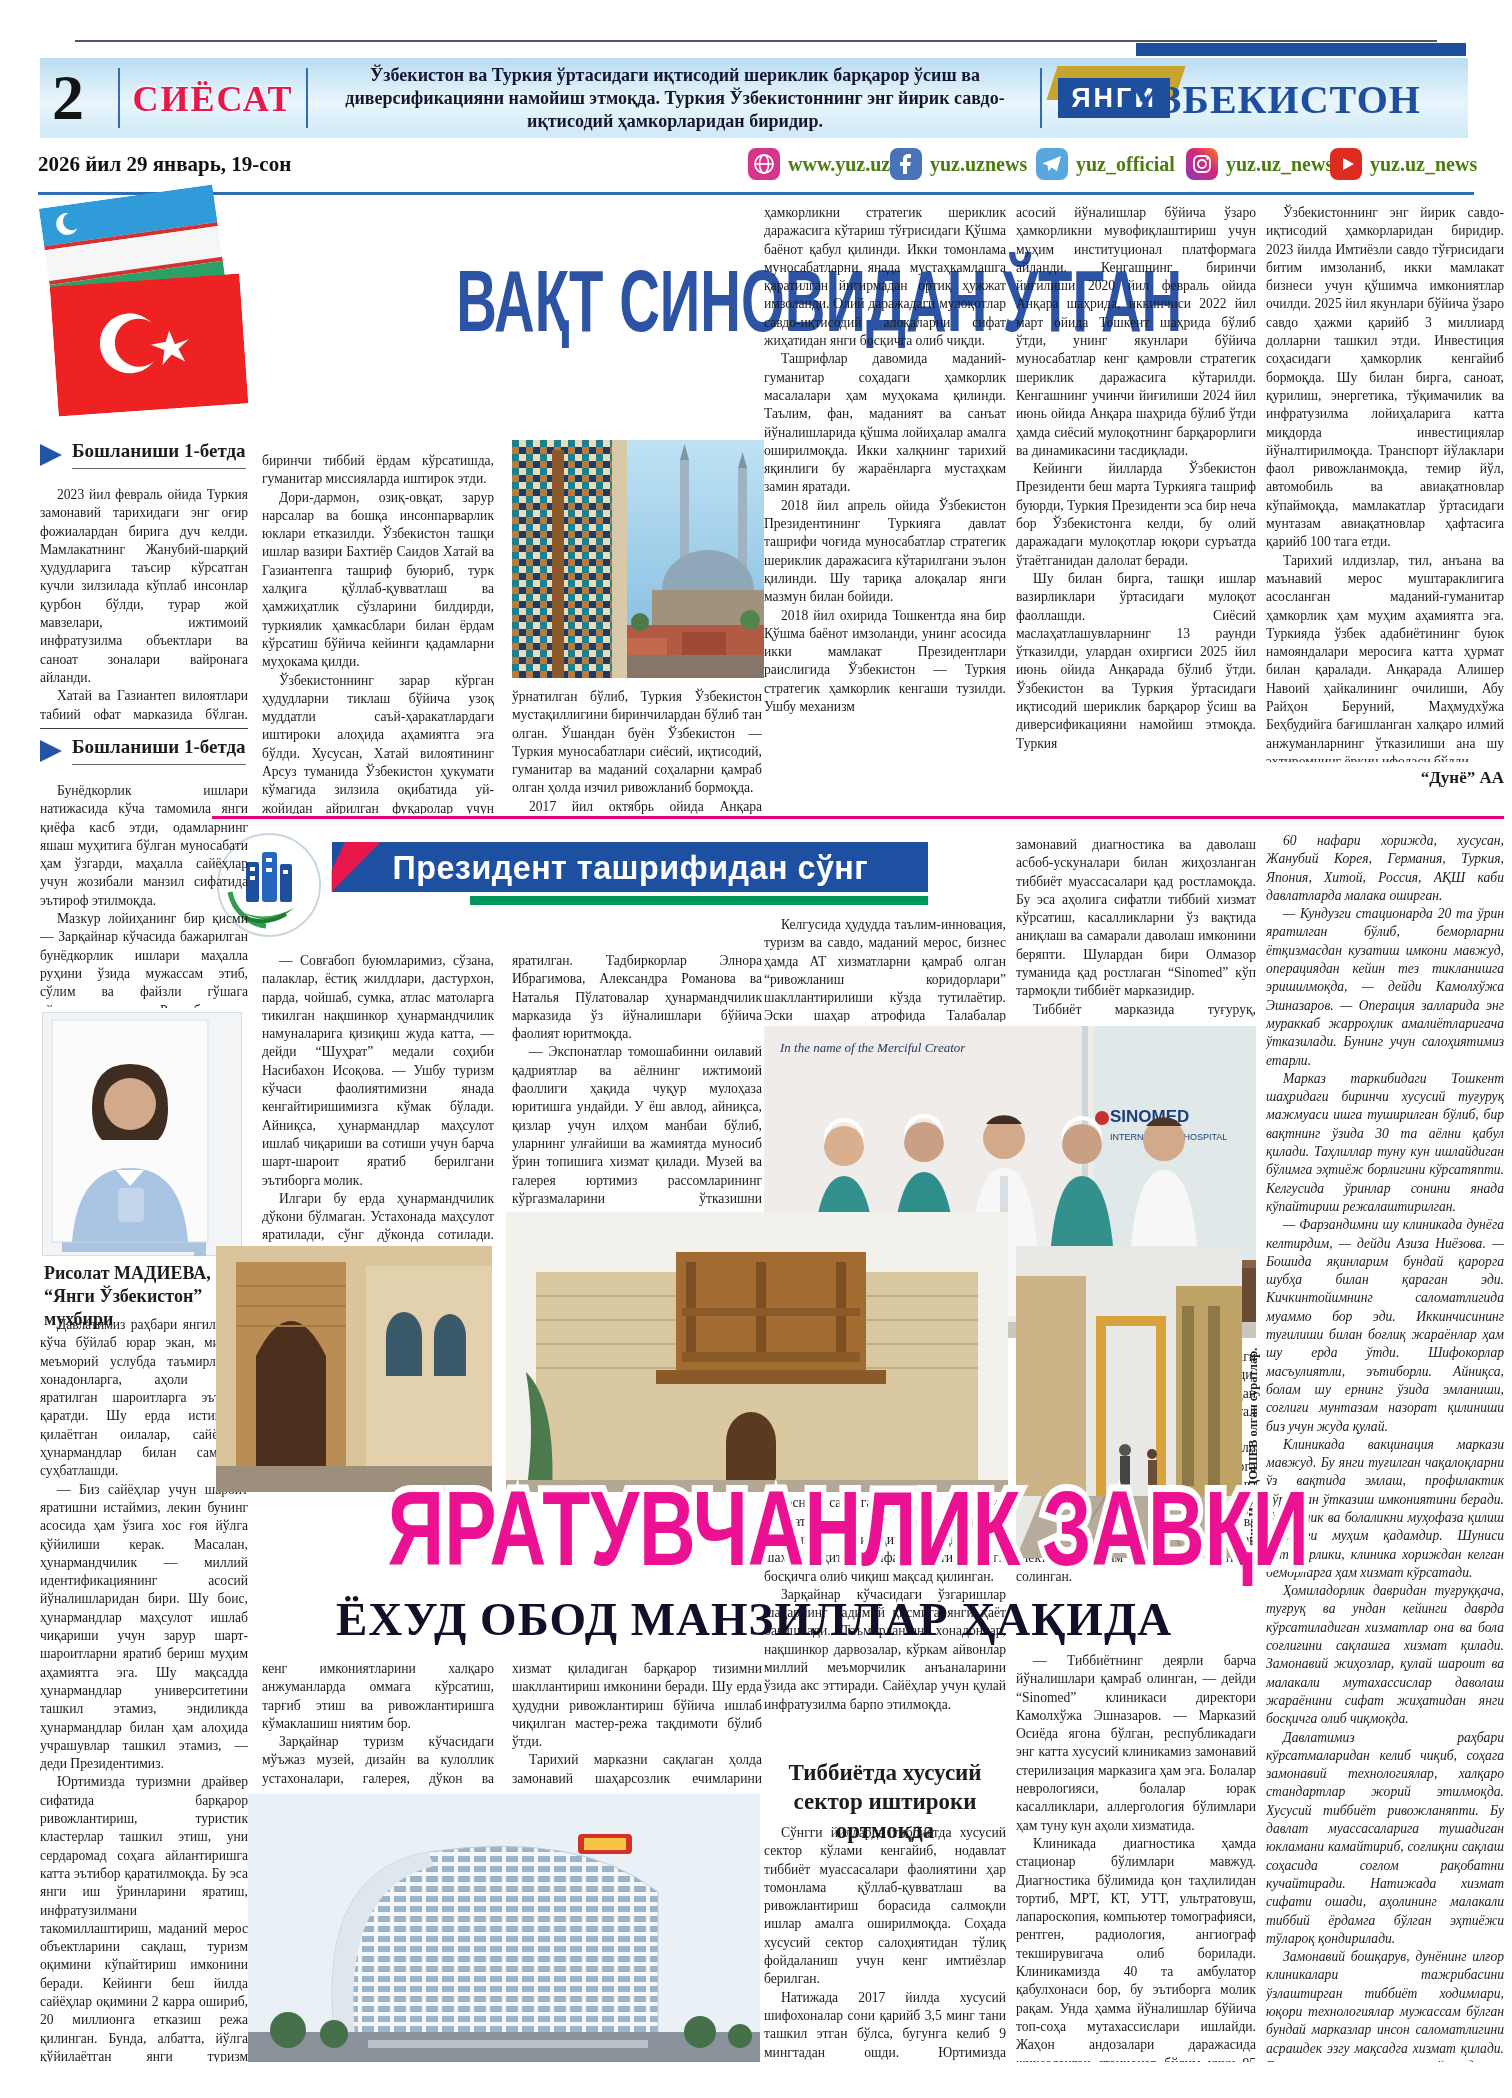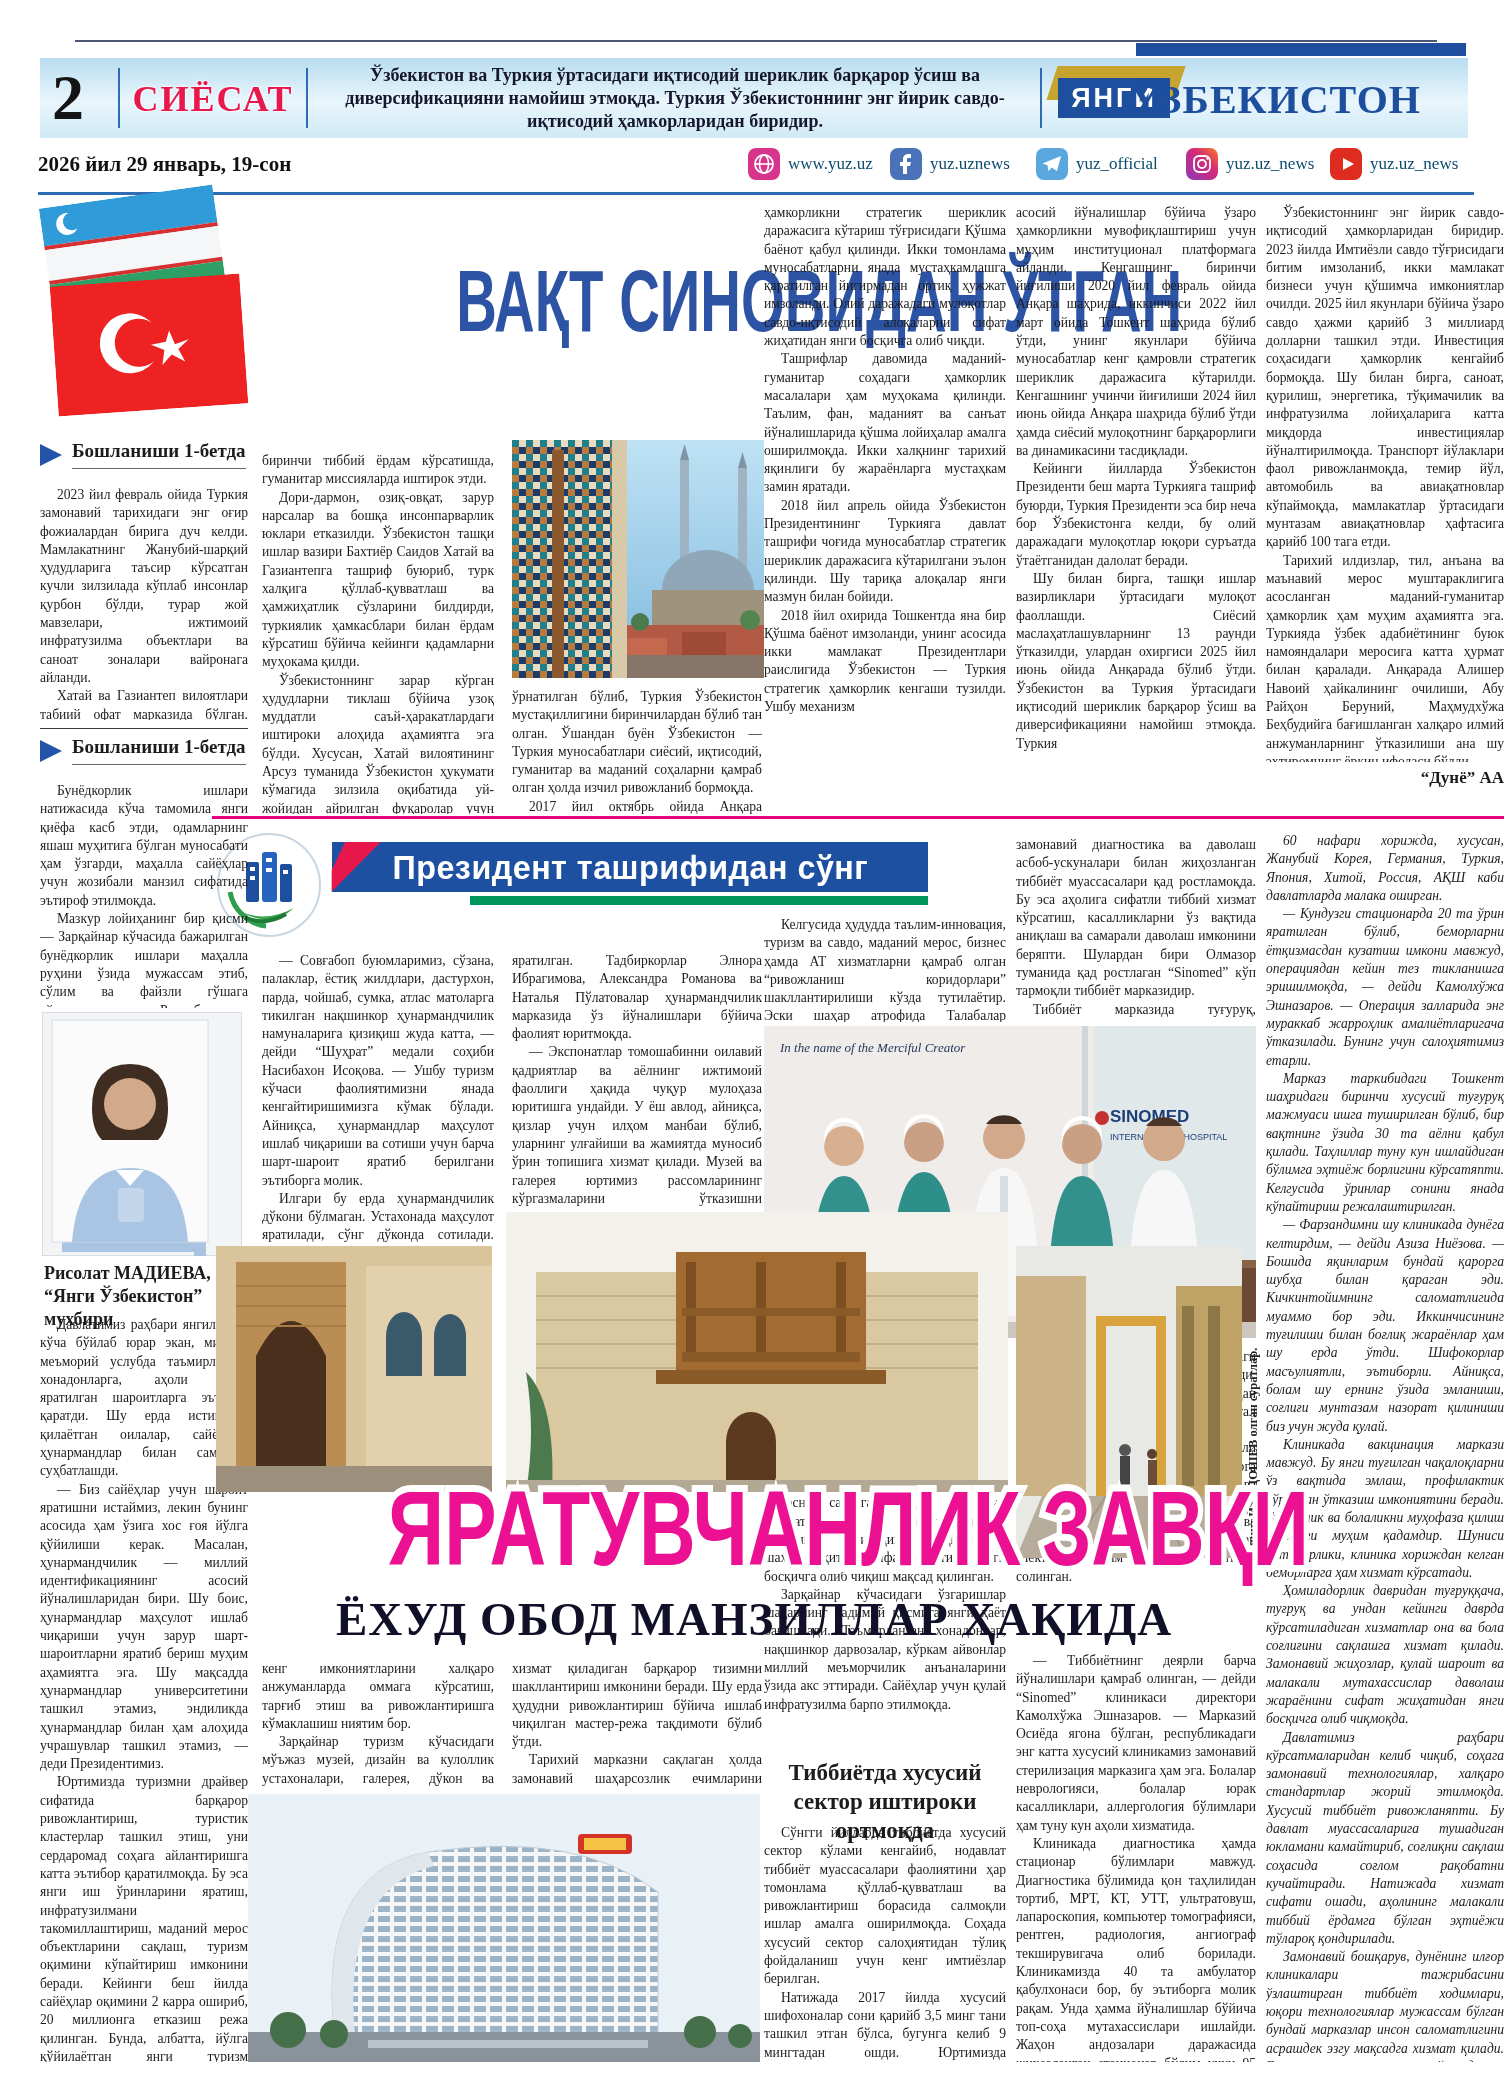--- a/index.html
+++ b/index.html
@@ -13,21 +13,21 @@
   .pagenum{font-size:64px;font-weight:bold;color:#141414;line-height:1;}
   .vdiv{width:2px;background:#2e6cb5;}
   .section-title{font-size:36px;font-weight:bold;color:#e8174c;letter-spacing:2px;
      text-shadow:0 0 3px #fff,0 0 3px #fff;text-align:center;}
   .quote{font-size:18px;font-weight:bold;color:#16162e;line-height:23px;text-align:center;}
   .gold{background:#c7a42d;transform:skewX(-18deg);}
   .brandbox{background:#1d4f9e;display:flex;align-items:center;justify-content:center;}
   .brand1{font-family:"Liberation Sans",sans-serif;font-size:27px;font-weight:bold;color:#fff;letter-spacing:3px;}
   .brand2{font-size:40px;font-weight:bold;color:#1d4f9e;letter-spacing:1px;}
   .daterow{font-size:21px;font-weight:bold;color:#101010;}
-  .soclabel{font-size:17px;font-weight:normal;color:#0c4a6e;}
+  .soclabel{font-size:20px;font-weight:bold;color:#4d7c0f;}
   .socitem{display:flex;align-items:center;gap:8px;}
   .bluerule{background:#2e6cb5;height:3px;}
   
   .kicker{font-size:54px;color:#0e0e0e;text-align:center;letter-spacing:1px;white-space:nowrap;}
   .bhead{text-align:center;white-space:nowrap;}
   .bhead span{display:inline-block;transform:scaleX(.64);transform-origin:center;
      font-family:"Liberation Sans",sans-serif;font-weight:800;font-size:88px;color:#2d53a5;line-height:86px;}
   .contlabel{display:flex;align-items:center;gap:10px;}
   .tri{width:0;height:0;border-left:22px solid #2553a8;border-top:11px solid transparent;border-bottom:11px solid transparent;}
   .contlabel b{font-size:19px;border-bottom:1.5px solid #666;padding-bottom:6px;}

